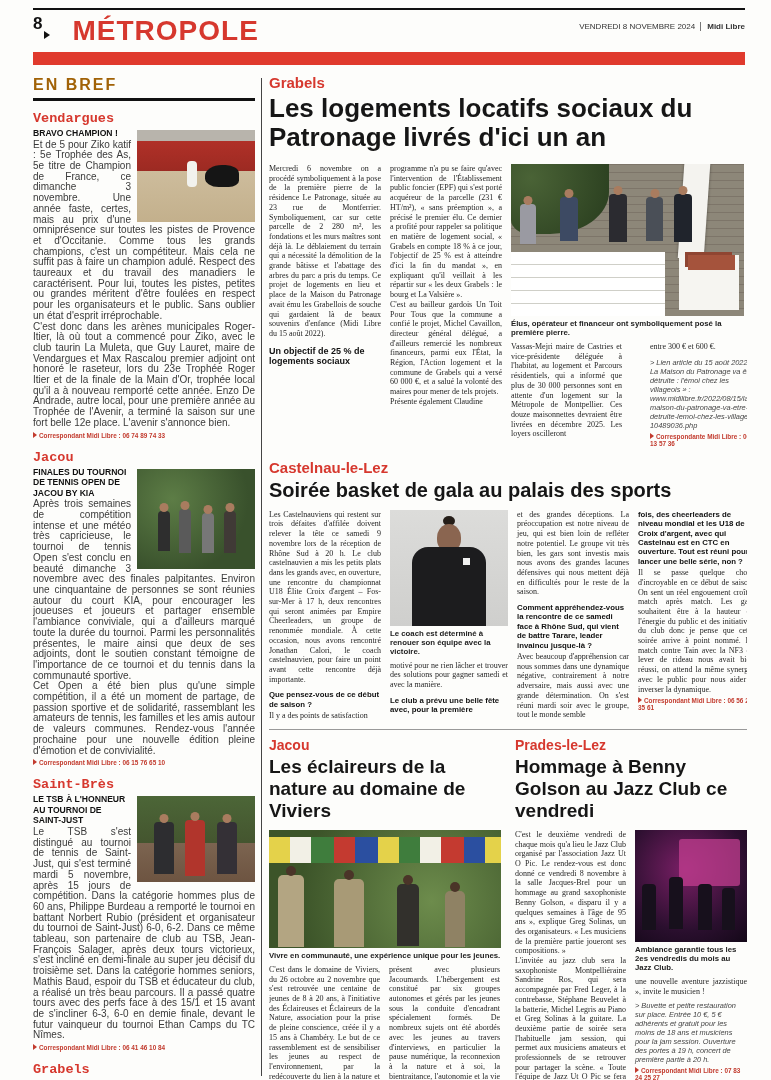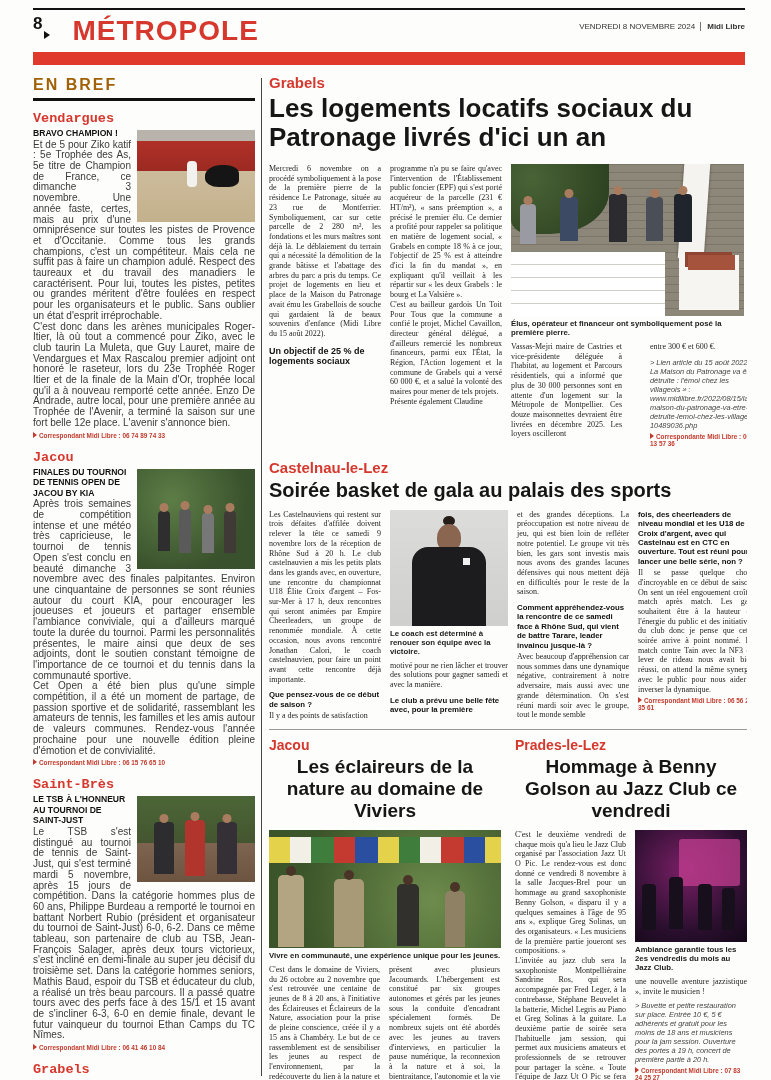--- a/index.html
+++ b/index.html
@@ -28,21 +28,21 @@
   .bphoto{float:right;margin:2px 0 3px 6px;}
   .note{font-size:7.4px;font-style:italic;color:#444;line-height:9px;margin:2px 0;}
   .corr{font-size:6.4px;color:#c23b2e;margin-top:3px;font-weight:bold;}
   .arrow{display:inline-block;width:0;height:0;border-left:4px solid #c23b2e;
          border-top:3px solid transparent;border-bottom:3px solid transparent;margin-right:2px;}
   
   .main{position:absolute;left:269px;top:74px;width:478px;height:1006px;overflow:hidden;}
   .kicker{font-size:15px;font-weight:bold;color:#d6382e;margin-bottom:3px;}
   .hl1{font-size:26px;font-weight:bold;color:#161616;line-height:29px;margin:2px 0 12px 0;}
   .hl2{font-size:20px;font-weight:bold;color:#161616;line-height:23px;margin:2px 0 8px 0;}
-  .hl3{font-size:19px;font-weight:bold;color:#161616;line-height:22px;margin:2px 0 8px 0;text-align:center;}
+  .hl3{font-size:19px;font-weight:bold;color:#161616;line-height:22px;margin:2px 0 8px 0;}
   .cols{display:flex;gap:9px;}
   .col{width:112px;flex:none;}
   .serif{font-family:"Liberation Serif",serif;font-size:8px;line-height:9.7px;
          text-align:justify;color:#1f1f1f;white-space:pre-line;}
   .q{font-size:7.8px;font-weight:bold;line-height:9.4px;color:#111;margin:6px 0 2px 0;}
   .boldserif{font-family:"Liberation Sans",sans-serif;font-size:7.8px;font-weight:bold;line-height:9.4px;color:#111;}
   .subhead{font-size:9px;font-weight:bold;color:#111;line-height:10.5px;margin:7px 0 2px 0;}
   .caption{font-size:7.8px;font-weight:bold;color:#222;line-height:9px;margin:3px 0 5px 0;}
   .photo{position:relative;overflow:hidden;background:#888;}
   .person{position:absolute;background:#2e2e2e;border-radius:4px 4px 0 0;}

